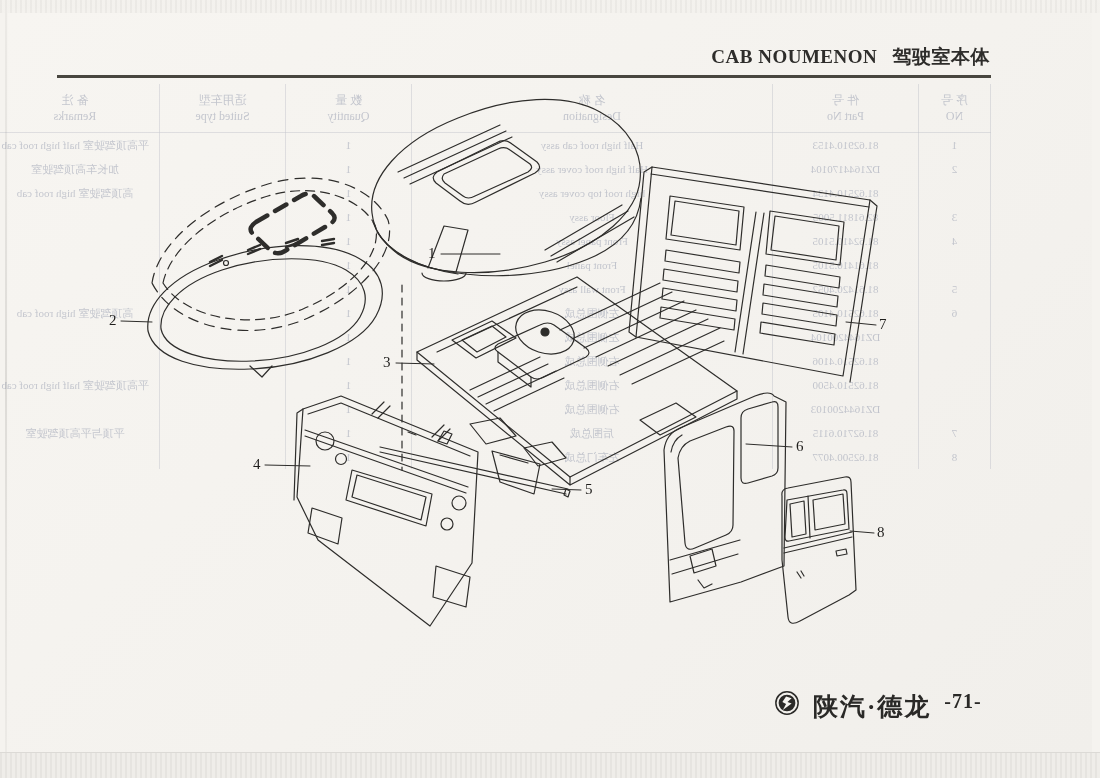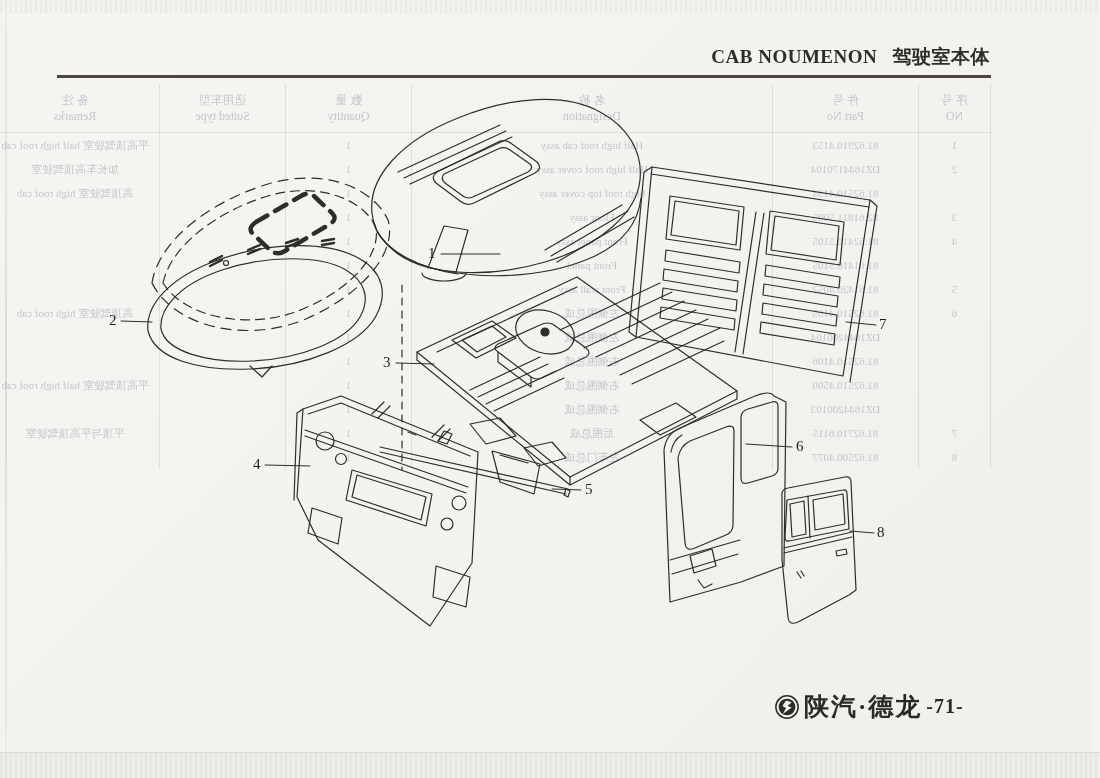--- a/index.html
+++ b/index.html
@@ -73,21 +73,21 @@
   
   .diagram-svg{position:absolute; left:0; top:0;}
   
   .callout{
     position:absolute; font-size:15px; color:#1f1e1c;
     font-family:"Liberation Serif", serif;
   }
   
   .footer{
     position:absolute; left:774px; top:690px;
-    display:flex; align-items:center; gap:4px; white-space:nowrap;
+    display:flex; align-items:flex-start; gap:13px; white-space:nowrap;
   }
   .footer .brand{font-size:25px; font-weight:bold; letter-spacing:2px; color:#2a2927;}
   .footer .pageno{font-size:20px; font-weight:bold; color:#2a2927; letter-spacing:1px;}
 </style>
 </head>
 <body>
 
 <div class="canvas">
 
   <div class="page-sheet"></div>

